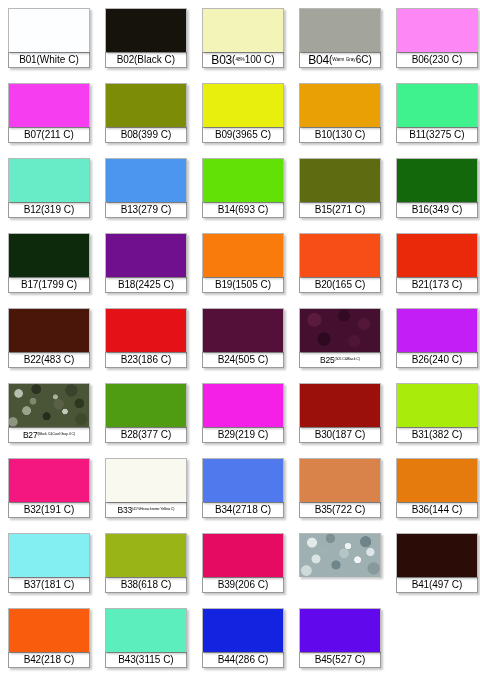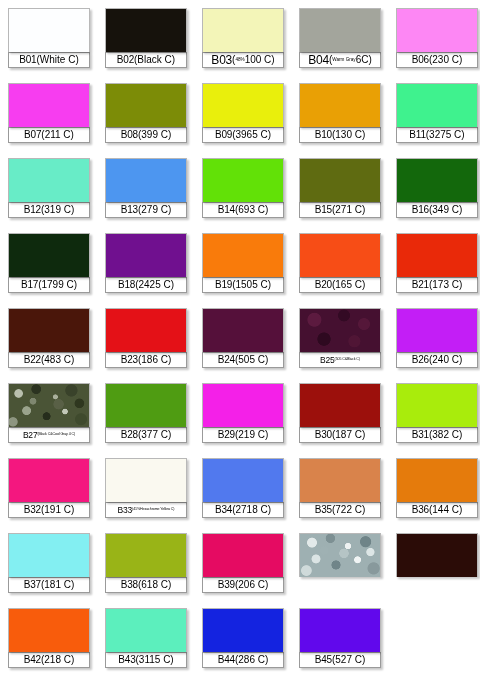--- a/index.html
+++ b/index.html
@@ -387,20 +387,24 @@
       <div class="swatch-label " title="B39(206 C)">
         <span class="lbl-code">B39</span>
         <span class="lbl-paren">(206 C)</span>
       </div>
     </div>
     <div class="swatch-cell">
       <div class="swatch-color tex-camo-gray"></div>
     </div>
     <div class="swatch-cell">
       <div class="swatch-color" style="background-color: rgb(43, 12, 7);"></div>
+      <div class="swatch-label " title="B41(497 C)">
+        <span class="lbl-code">B41</span>
+        <span class="lbl-paren">(497 C)</span>
+      </div>
     </div>
     <div class="swatch-cell">
       <div class="swatch-color" style="background-color: rgb(248, 92, 12);"></div>
       <div class="swatch-label " title="B42(151 C)">
         <span class="lbl-code">B42</span>
         <span class="lbl-paren">(218 C)</span>
       </div>
     </div>
     <div class="swatch-cell">
       <div class="swatch-color" style="background-color: rgb(92, 239, 189);"></div>

